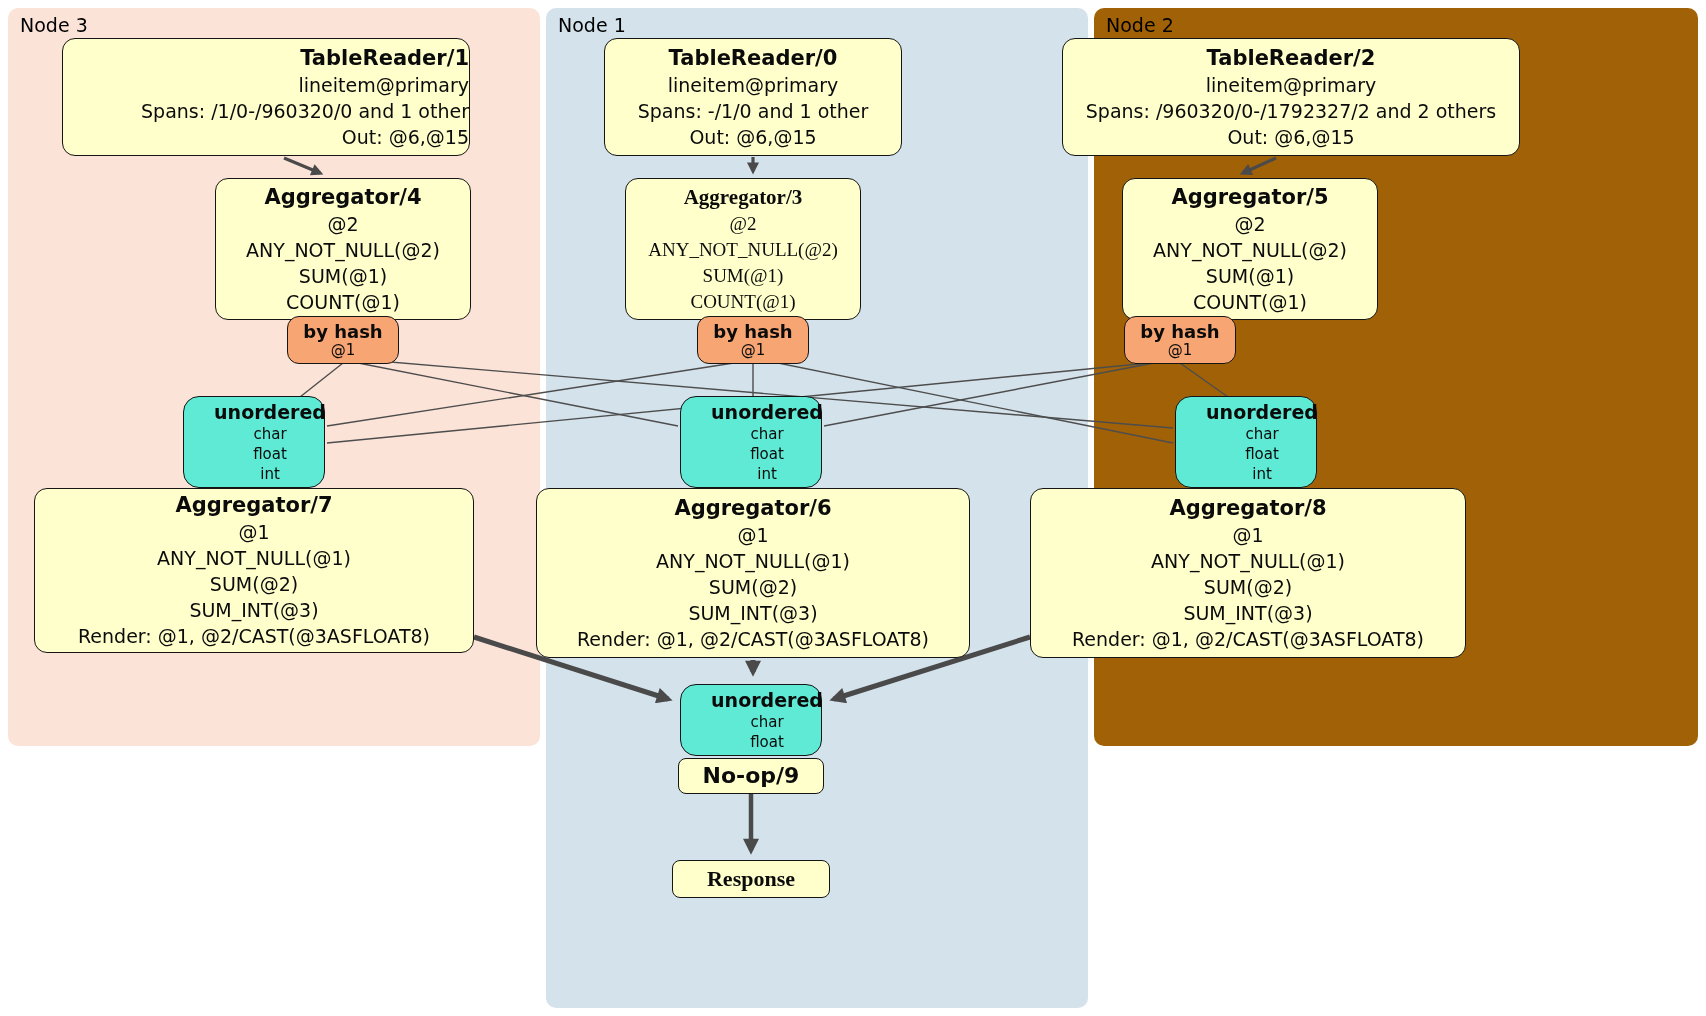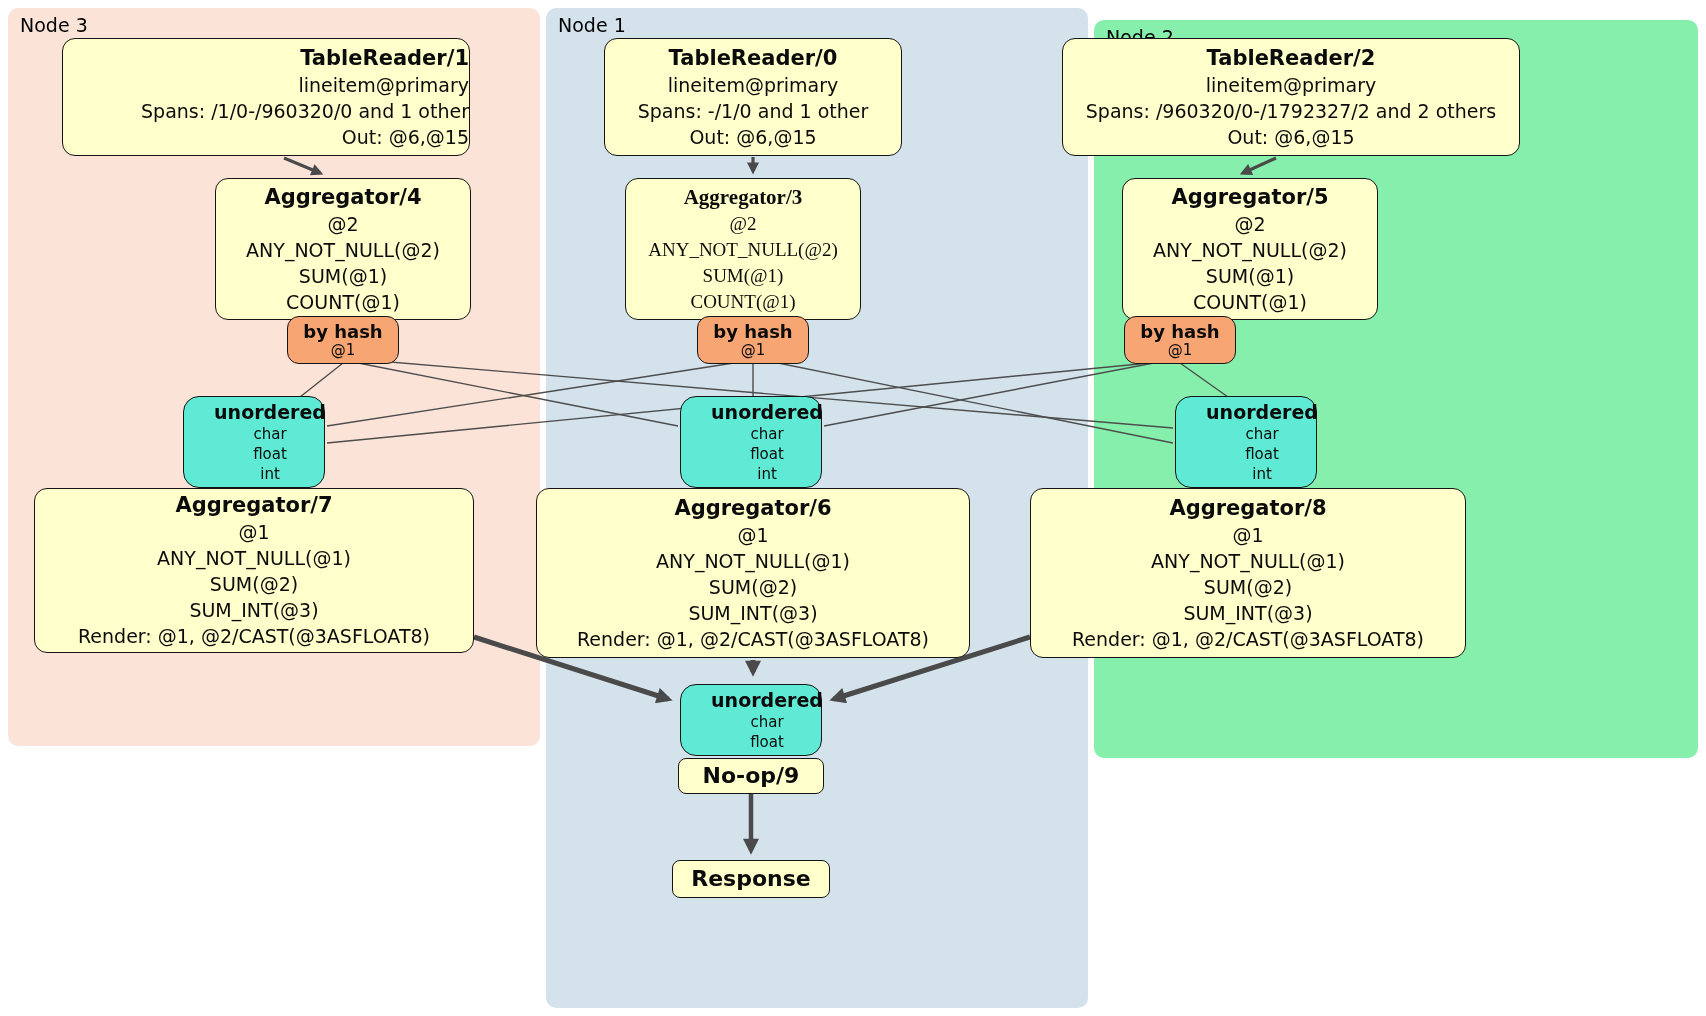--- a/index.html
+++ b/index.html
@@ -25,21 +25,21 @@
 <body>
 
 <div class="canvas">
 
   <div class="panel" style="left:8px;top:8px;width:532px;height:738px;background:#fce3d8;">
     <div class="panel-label">Node 3</div>
   </div>
   <div class="panel" style="left:546px;top:8px;width:542px;height:1000px;background:#d4e2ec;">
     <div class="panel-label">Node 1</div>
   </div>
-  <div class="panel" style="left:1094px;top:20px;width:604px;height:738px;background:#86efac;">
+  <div class="panel" style="left:1094px;top:8px;width:604px;height:738px;background:#a16207;">
     <div class="panel-label">Node 2</div>
   </div>
 
   <svg class="edges" width="1706" height="1016" viewBox="0 0 1706 1016">
     <defs>
       <marker id="ah" viewBox="0 0 10 10" refX="7" refY="5" markerWidth="14" markerHeight="12" markerUnits="userSpaceOnUse" orient="auto">
         <path d="M0,0 L10,5 L0,10 z" fill="#4a4a4a"></path>
       </marker>
       <marker id="ahb" viewBox="0 0 10 10" refX="7" refY="5" markerWidth="19" markerHeight="16" markerUnits="userSpaceOnUse" orient="auto">
         <path d="M0,0 L10,5 L0,10 z" fill="#4a4a4a"></path>
@@ -170,17 +170,17 @@
   </div>
 
   <div class="box blue" style="left:680px;top:684px;width:142px;height:72px;">
     <div class="m-title">unordered</div>
     <div class="m-line">char</div>
     <div class="m-line">float</div>
   </div>
   <div class="box yellow" style="left:678px;top:758px;width:146px;height:36px;border-radius:8px;">
     <div class="end-title">No-op/9</div>
   </div>
-  <div class="box yellow" style="left:672px;top:860px;width:158px;height:38px;border-radius:8px;">
+  <div class="box yellow" style="left:672px;top:860px;width:158px;height:38px;border-radius:8px;font-family:Liberation Serif, serif;">
     <div class="end-title">Response</div>
   </div>
 
 </div>
 
 </body></html>

